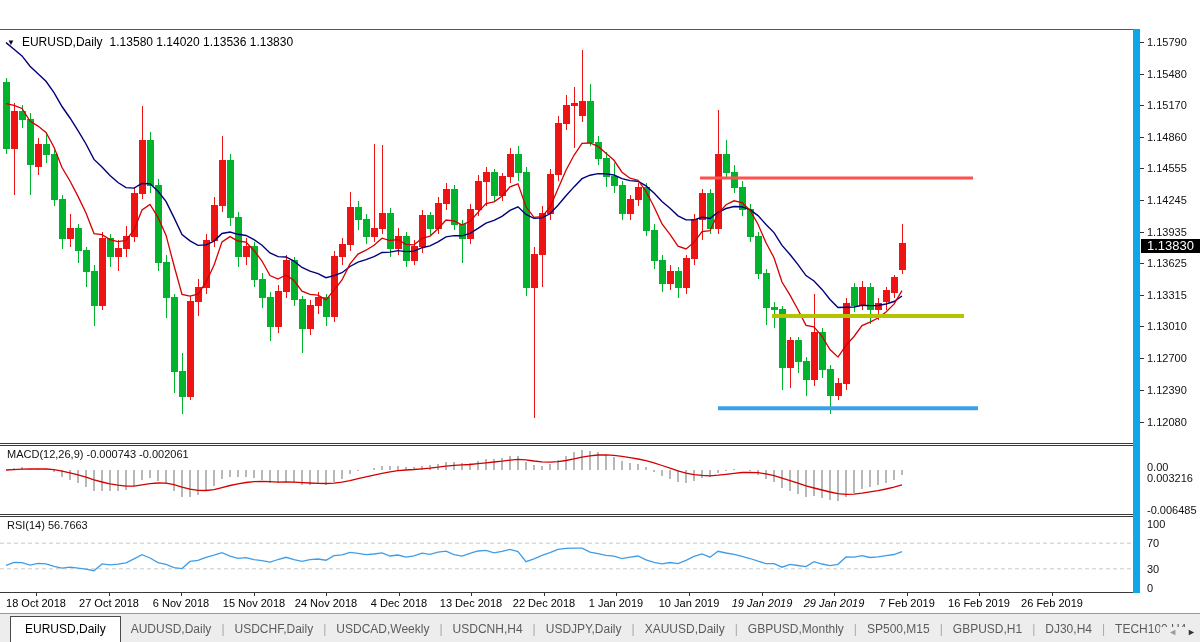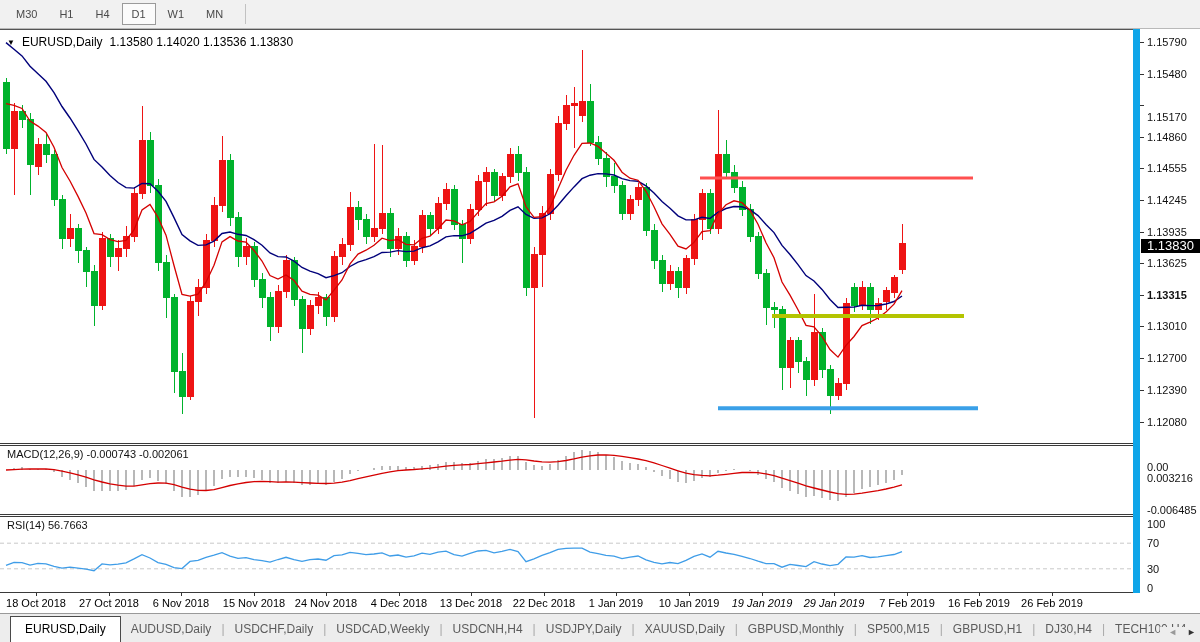--- a/index.html
+++ b/index.html
@@ -32,29 +32,20 @@
   .tab-sep{color:#a8a8a8;font-size:12px;padding-bottom:6px;}
   .tab-scroll{position:absolute;right:4px;bottom:5px;display:flex;gap:10px;background:#ededed;padding-left:8px;}
   .arr{font-size:9px;color:#333;cursor:default;}
   .arr.dim{color:#999;}
   svg{display:block;position:absolute;left:0;}
 </style>
 </head>
 <body>
 
 <div class="app">
-  <div class="toolbar">
-      <span class="tbtn">M30</span>
-      <span class="tbtn">H1</span>
-      <span class="tbtn">H4</span>
-      <span class="tbtn active">D1</span>
-      <span class="tbtn">W1</span>
-      <span class="tbtn">MN</span>
-      <div class="tb-sep"></div>
-    </div>
 
   <div class="main-wrap">
     <svg id="svg-main" width="1133" height="414" viewBox="0 0 1133 414">
         <line x1="6" y1="47.6" x2="6" y2="124.4" stroke="#00b22c" stroke-width="1" shape-rendering="crispEdges"></line>
         <rect x="3" y="52.7" width="6" height="65.5" fill="#00b22c" stroke="#00b22c" shape-rendering="crispEdges"></rect>
         <line x1="14" y1="73.2" x2="14" y2="165.3" stroke="#ee1414" stroke-width="1" shape-rendering="crispEdges"></line>
         <rect x="11" y="81.4" width="6" height="36.8" fill="#ee1414" stroke="#ee1414" shape-rendering="crispEdges"></rect>
         <line x1="22" y1="75.2" x2="22" y2="97.7" stroke="#00b22c" stroke-width="1" shape-rendering="crispEdges"></line>
         <rect x="19" y="81.4" width="6" height="8.2" fill="#00b22c" stroke="#00b22c" shape-rendering="crispEdges"></rect>
         <line x1="30" y1="83.4" x2="30" y2="165.3" stroke="#00b22c" stroke-width="1" shape-rendering="crispEdges"></line>
@@ -423,33 +414,33 @@
     <span>RSI(14)</span>&nbsp;<span>56.7663</span>
   </div>
 
   <div class="bottom-line"></div>
   <div class="axis-col">
       <div class="axis-tick" style="top: 13px;"></div>
       <span class="axis-label" style="top: 7px;">1.15790</span>
       <div class="axis-tick" style="top: 45px;"></div>
       <span class="axis-label" style="top: 39px;">1.15480</span>
       <div class="axis-tick" style="top: 76px;"></div>
-      <span class="axis-label" style="top: 82px;">1.15170</span>
+      <span class="axis-label" style="top: 70px;">1.15170</span>
       <div class="axis-tick" style="top: 108px;"></div>
       <span class="axis-label" style="top: 102px;">1.14860</span>
       <div class="axis-tick" style="top: 139px;"></div>
       <span class="axis-label" style="top: 133px;">1.14555</span>
       <div class="axis-tick" style="top: 171px;"></div>
       <span class="axis-label" style="top: 165px;">1.14245</span>
       <div class="axis-tick" style="top: 203px;"></div>
       <span class="axis-label" style="top: 197px;">1.13935</span>
       <div class="axis-tick" style="top: 234px;"></div>
       <span class="axis-label" style="top: 228px;">1.13625</span>
       <div class="axis-tick" style="top: 266px;"></div>
-      <span class="axis-label" style="top: 260px; font-weight: bold;">1.13315</span>
+      <span class="axis-label" style="top: 260px;">1.13315</span>
       <div class="axis-tick" style="top: 297px;"></div>
       <span class="axis-label" style="top: 291px;">1.13010</span>
       <div class="axis-tick" style="top: 329px;"></div>
       <span class="axis-label" style="top: 323px;">1.12700</span>
       <div class="axis-tick" style="top: 361px;"></div>
       <span class="axis-label" style="top: 355px;">1.12390</span>
       <div class="axis-tick" style="top: 393px;"></div>
       <span class="axis-label" style="top: 387px;">1.12080</span>
       <div class="price-badge" style="top: 210px;">1.13830</div>
       <span class="axis-label" style="top: 415px; margin-top: 28px;">0.003216</span>

